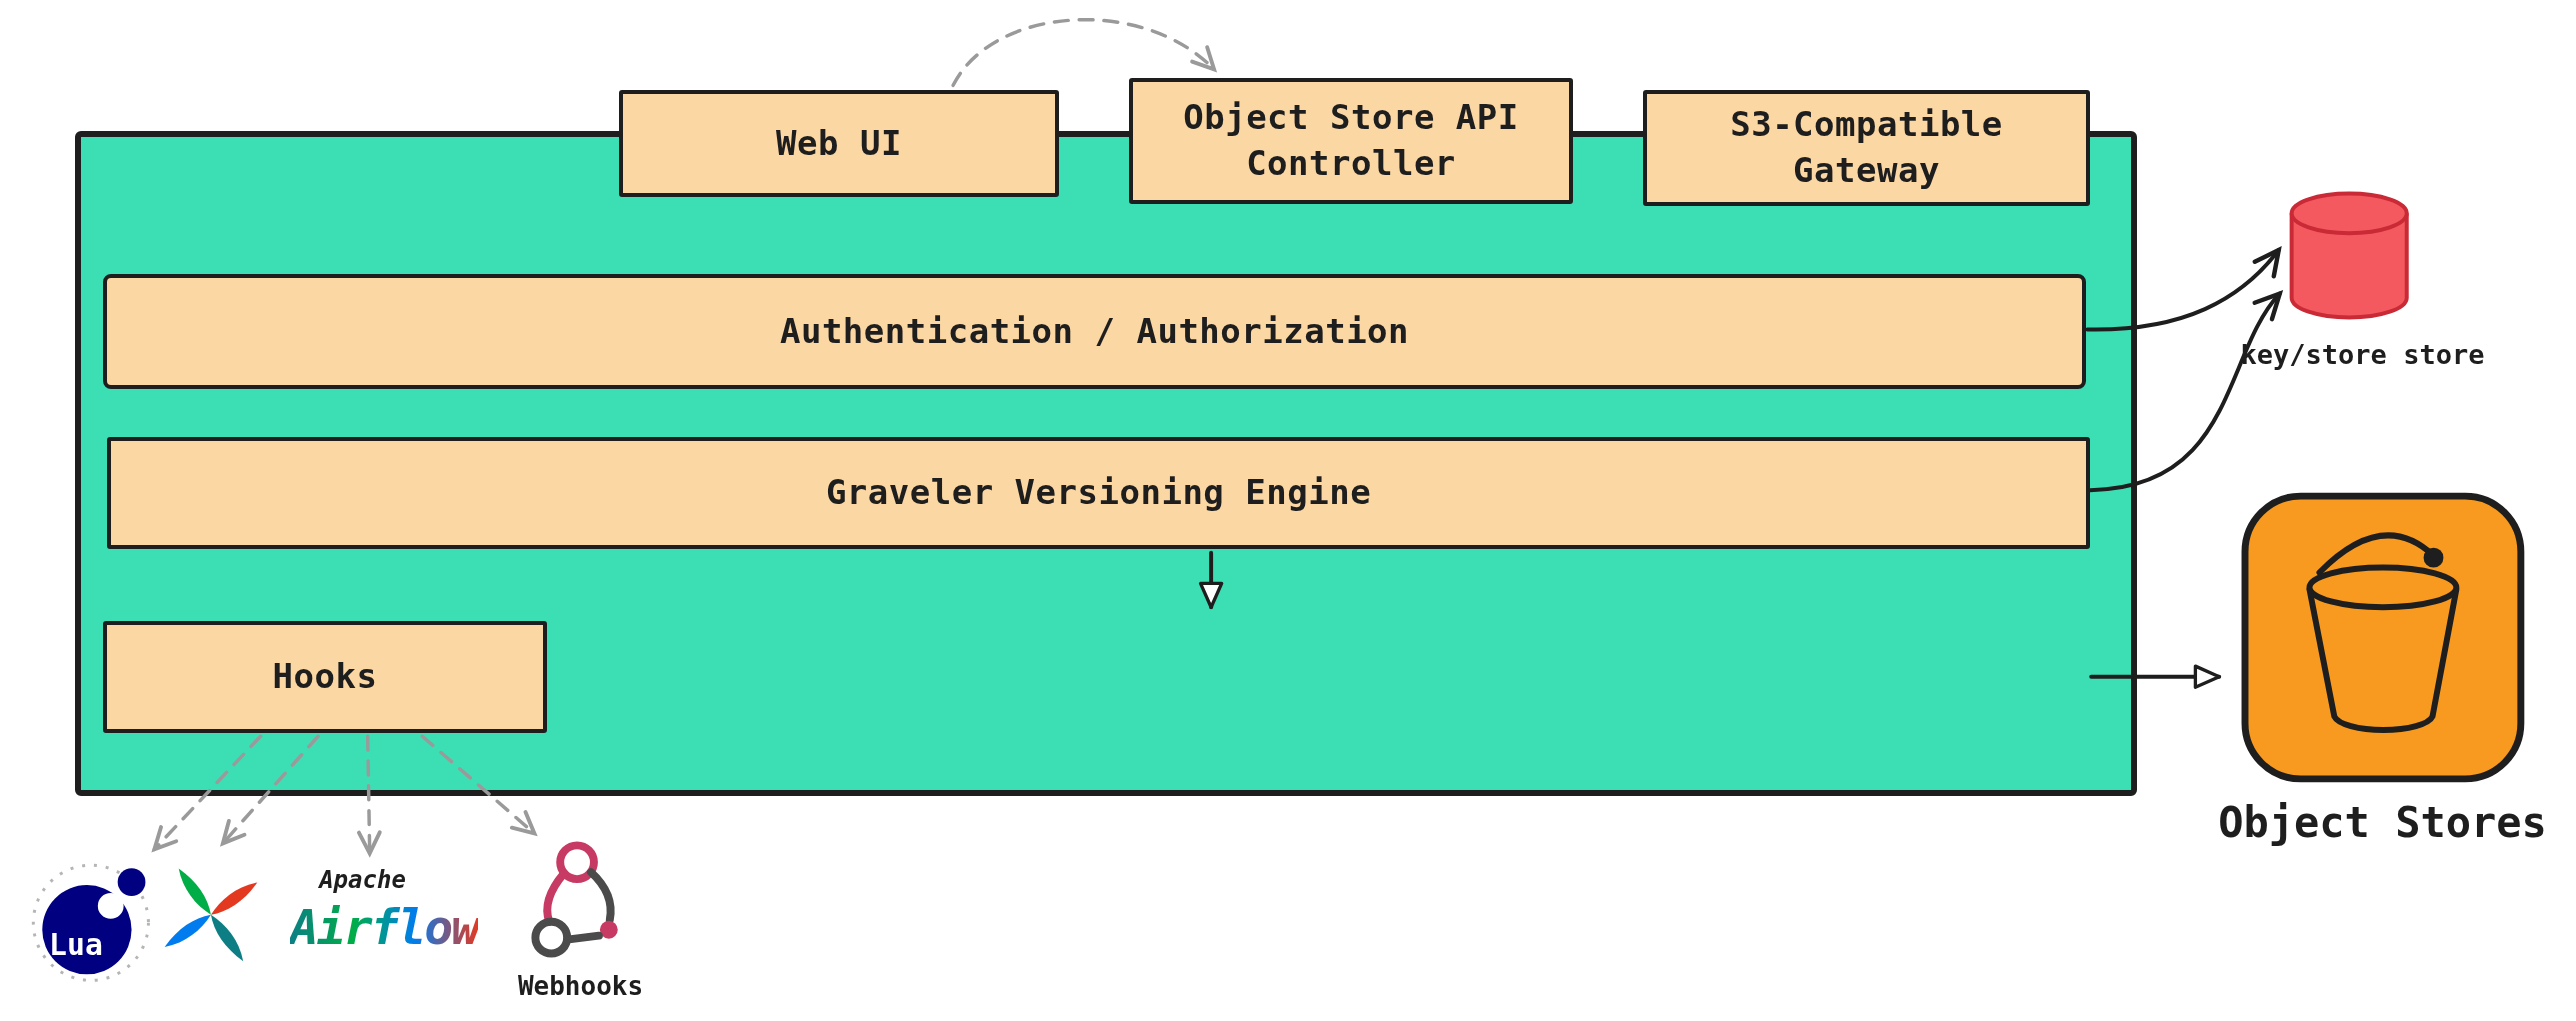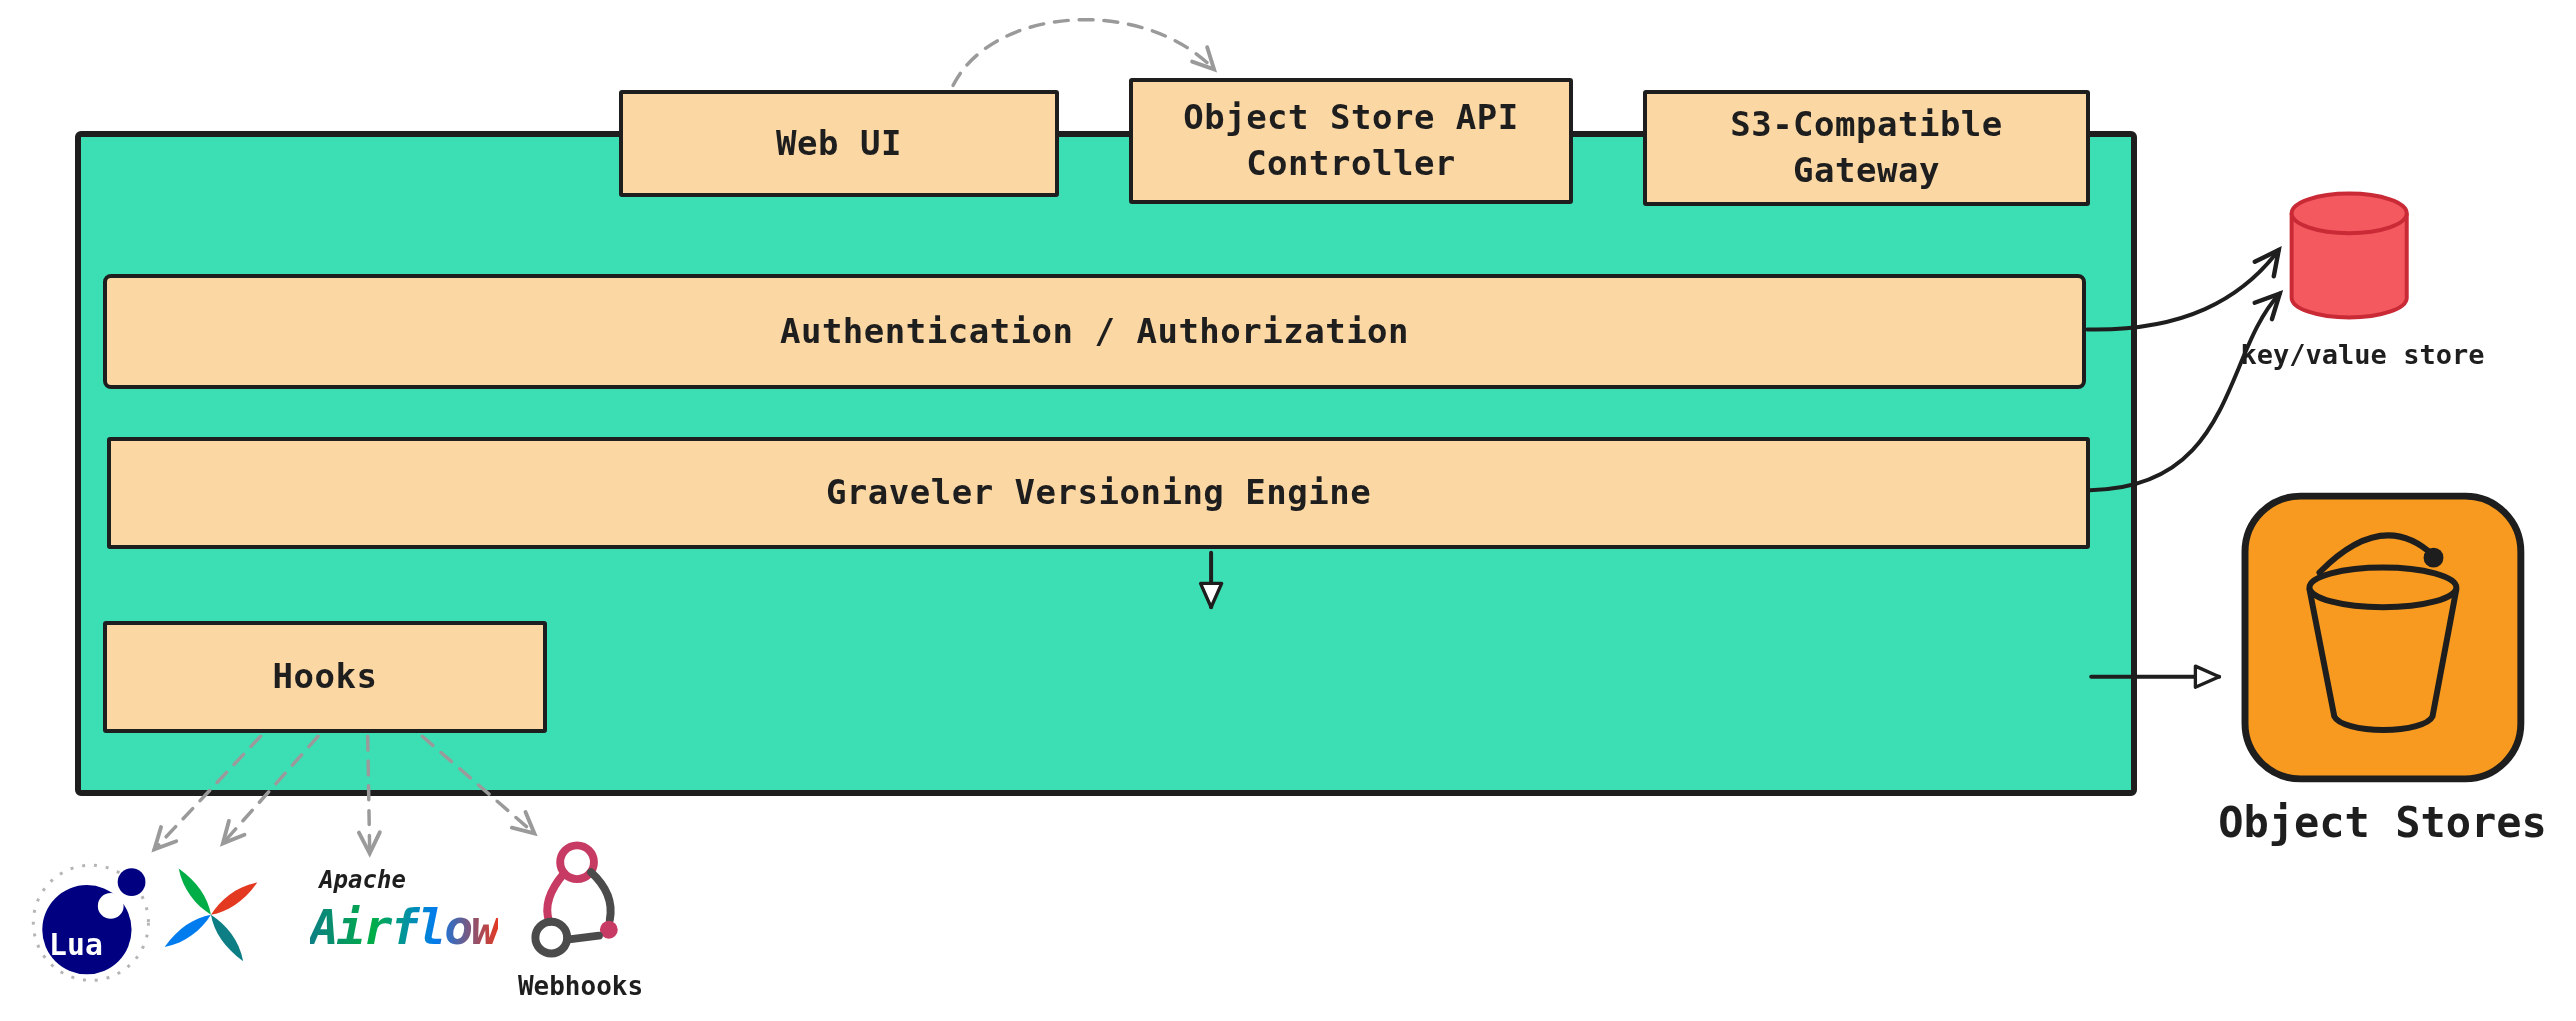--- a/index.html
+++ b/index.html
@@ -41,21 +41,21 @@
     pointer-events: none;
   }
   .note {
     position: absolute;
     z-index: 4;
     text-align: center;
   }
   .kv-label   { left: 2179px; top: 339px; width: 367px; font-size: 27px; font-weight: 600; }
   .os-label   { left: 2189px; top: 798px; width: 387px; font-size: 42px; font-weight: 700; }
   .apache-label { left: 298px; top: 866px; width: 129px; font-size: 24px; font-style: italic; font-weight: 600; }
-  .airflow-label { left: 270px; top: 899px; width: 228px; text-align: right; }
+  .airflow-label { left: 270px; top: 899px; width: 228px; }
   .webhooks-label { left: 491px; top: 971px; width: 179px; font-size: 26px; font-weight: 600; }
   .airflow-word {
     font-size: 48px; font-style: italic; font-weight: bold; letter-spacing: -2px;
     color: var(--airflow-blue);
   }
   @supports ((background-clip: text) or (-webkit-background-clip: text)) {
     .airflow-word {
       background: linear-gradient(90deg, var(--airflow-teal), var(--airflow-green), var(--airflow-blue), var(--airflow-red));
       -webkit-background-clip: text;
       background-clip: text;
@@ -168,21 +168,21 @@
     <g transform="translate(583,903)">
       <circle class="wh-pink-ring" cx="-2" cy="-34" r="17"></circle>
       <path class="wh-pink-stroke" d="M-15 -23 Q-38 4 -30 26"></path>
       <circle class="wh-gray-ring" cx="-28" cy="42" r="16"></circle>
       <path class="wh-gray-stroke" d="M12 -24 Q36 -2 31 24"></path>
       <circle class="wh-pink-fill" cx="30" cy="34" r="9"></circle>
       <path class="wh-gray-stroke" d="M-12 44 L20 40"></path>
     </g>
   </svg>
 
-  <div class="note kv-label">key/value store</div>
+  <div class="note kv-label">key/store store</div>
   <div class="note os-label">Object Stores</div>
   <div class="note apache-label">Apache</div>
   <div class="note airflow-label">
     <span class="airflow-word">Airflow</span>
   </div>
   <div class="note webhooks-label">Webhooks</div>
 
 </div>
 
 

